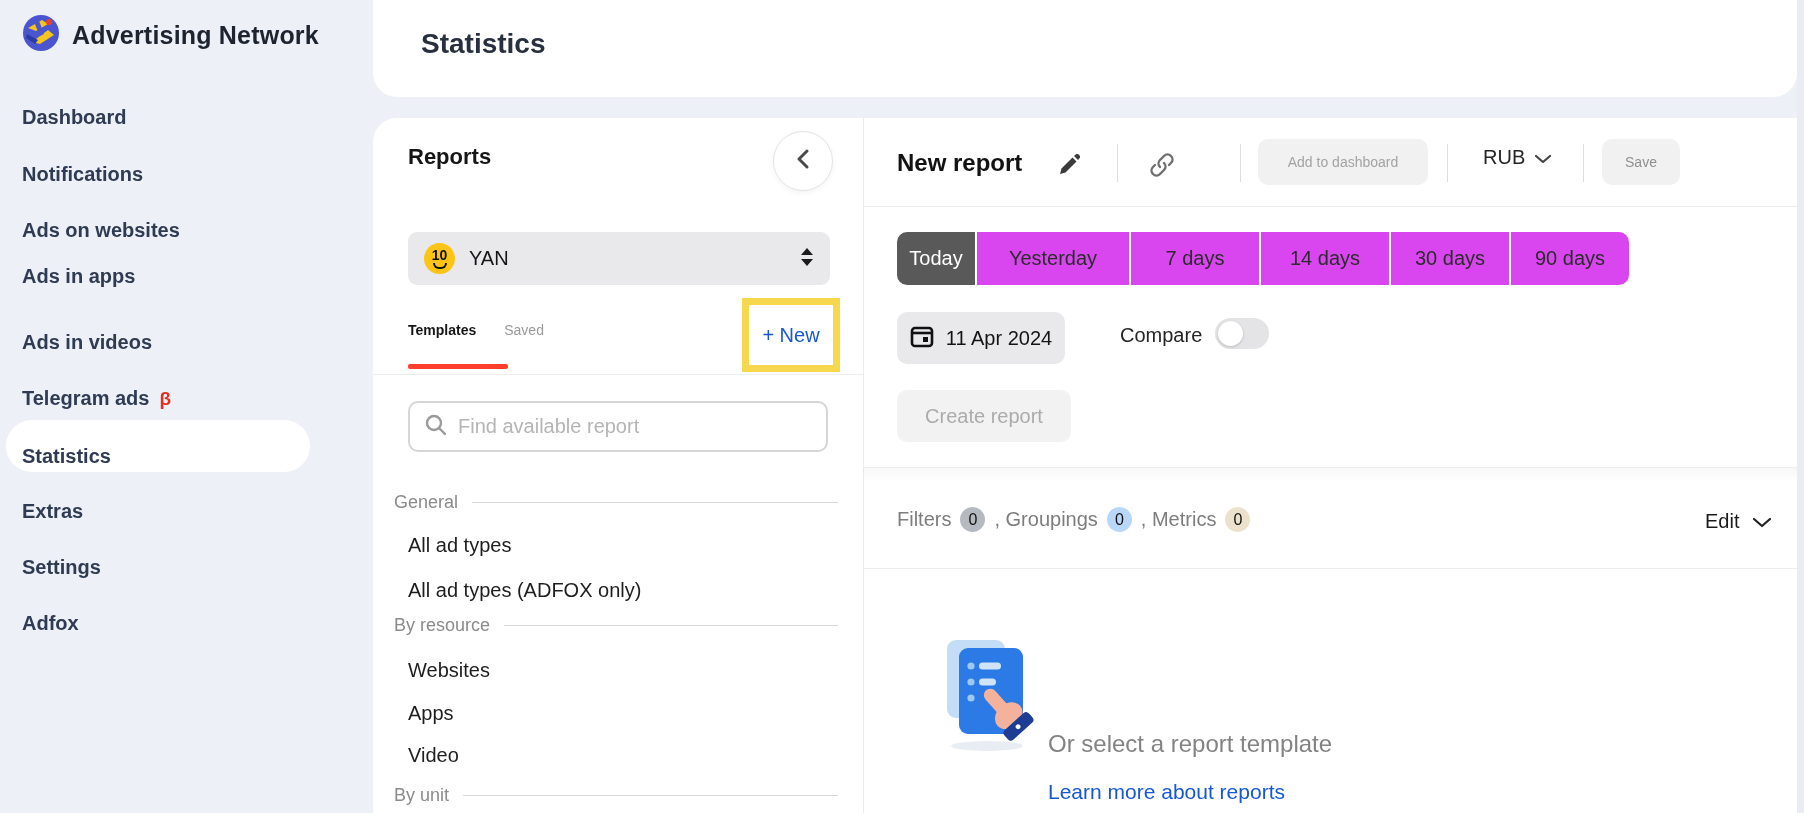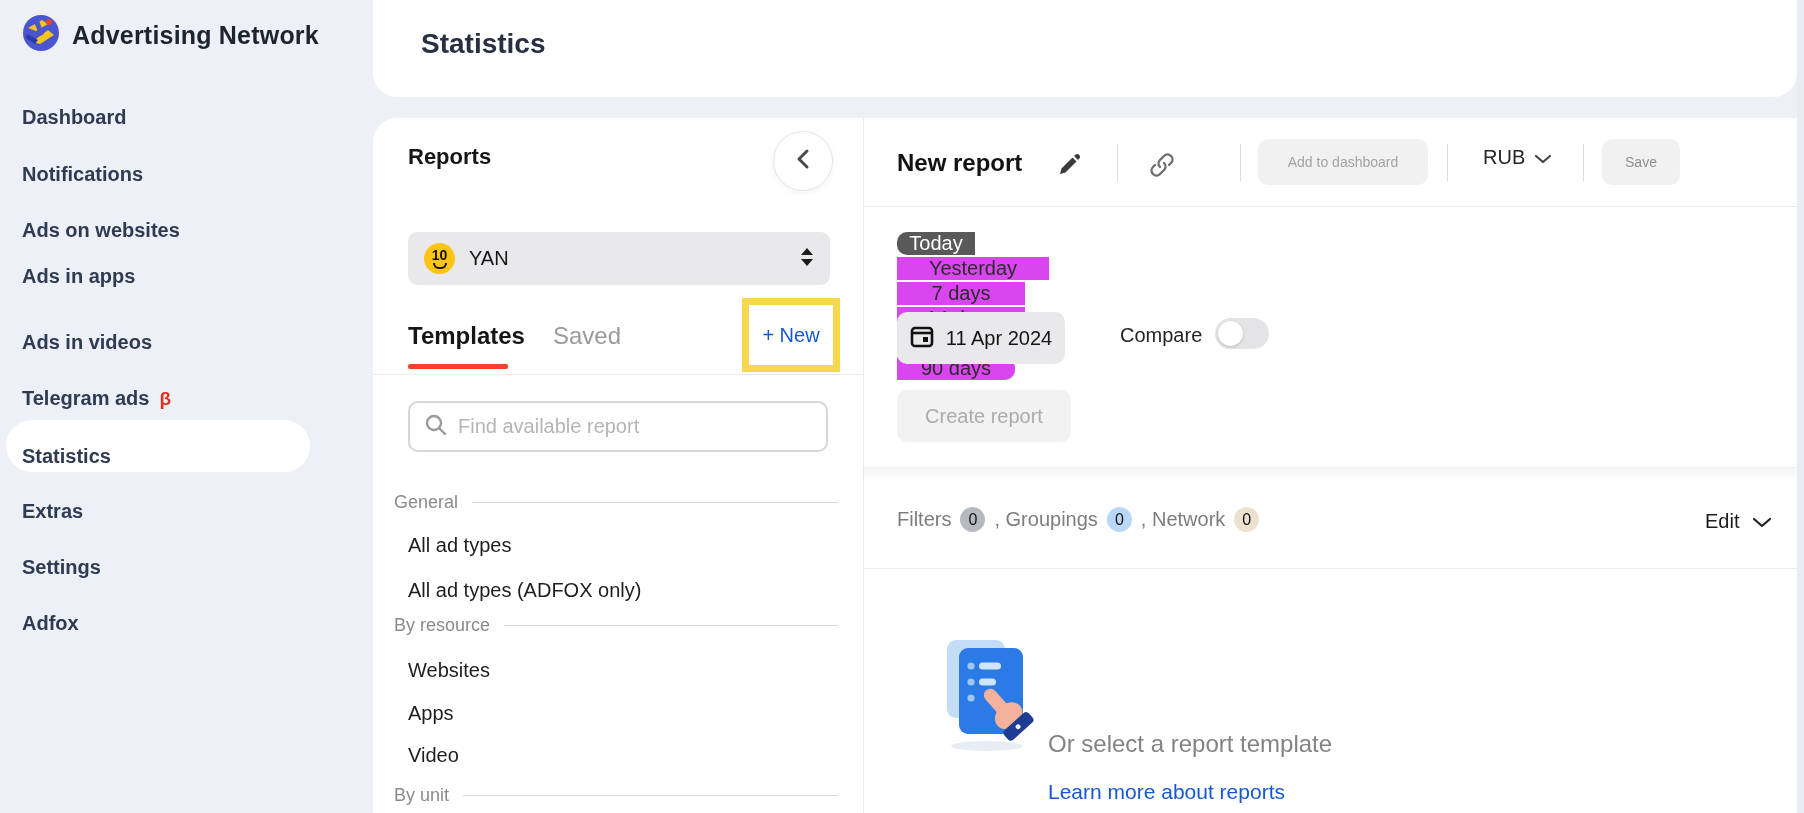--- a/index.html
+++ b/index.html
@@ -31,21 +31,21 @@
   .collapse-btn{ position:absolute; left:400px; top:13px; width:60px; height:60px; border-radius:50%;
                  background:#fff; border:1px solid #e4e4e6; box-shadow:0 2px 6px rgba(0,0,0,.05);
                  display:flex; align-items:center; justify-content:center; cursor:pointer;}
   .account-select{ position:absolute; left:35px; top:114px; width:422px; height:53px; background:#e9e9eb;
                    border-radius:9px; display:flex; align-items:center; padding:0 16px; gap:14px; cursor:pointer;}
   .acc-badge{ width:31px; height:31px; border-radius:50%; background:#fcc416; display:flex; flex-direction:column;
               align-items:center; justify-content:center; font-size:14px; font-weight:700; color:#111; line-height:13px;}
   .acc-badge .smile{ width:14px; height:6px; border:2px solid #111; border-top:none; border-radius:0 0 10px 10px; margin-top:1px;}
   .acc-label{ font-size:20px; color:#161616; flex:1;}
   .tab-row{ position:absolute; left:35px; top:204px; display:flex; gap:28px;}
-  .tab{ font-size:24px; font-weight:600; color:#161616; cursor:pointer;}
+  .tab{ font-size:14px; font-weight:600; color:#161616; cursor:pointer;}
   .tab.inactive{ color:#9a9a9a; font-weight:400;}
   .tab-underline{ position:absolute; left:35px; top:246px; width:100px; height:5px; background:#fc3f2c; border-radius:2px;}
   .panel-divider{ position:absolute; left:0; top:256px; width:490px; height:1px; background:#ededed;}
   .new-btn{ position:absolute; left:369px; top:180px; width:98px; height:74px; border:7px solid #f7d74d;
             display:flex; align-items:center; justify-content:center; background:#fff;}
   .new-btn span{ font-size:20px; color:#1758d2; cursor:pointer; white-space:nowrap;}
   .search-box{ position:absolute; left:35px; top:283px; width:420px; height:51px; border:2px solid #d6d6d8;
                border-radius:10px; display:flex; align-items:center; padding:0 14px; gap:10px; background:#fff;}
   .search-box input{ border:none; outline:none; font-size:20px; color:#333; flex:1; min-width:0;
                      font-family:"Liberation Sans", sans-serif;}
@@ -59,21 +59,21 @@
   .rp-header-divider{ position:absolute; left:490px; top:88px; width:934px; height:1px; background:#ececee;}
   .report-title{ position:absolute; left:524px; top:31px; font-size:24px; font-weight:700; color:#121212;}
   .icon-btn{ position:absolute; cursor:pointer; display:flex; align-items:center; justify-content:center;}
   .hsep{ position:absolute; top:26px; width:1px; height:38px; background:#dedede;}
   .ghost-btn{ position:absolute; top:21px; height:46px; background:#f1f1f2; border-radius:10px; border:none;
               font-size:14px; color:#a3a3a3; display:flex; align-items:center; justify-content:center;
               cursor:pointer; font-family:"Liberation Sans", sans-serif;}
   .currency{ position:absolute; left:1110px; top:28px; display:flex; align-items:center; gap:10px;
              font-size:20px; color:#252525; cursor:pointer;}
 
-  .period-tabs{ position:absolute; left:524px; top:114px; display:flex; gap:2px; height:53px;flex-direction:column;}
+  .period-tabs{ position:absolute; left:524px; top:114px; display:flex; gap:2px; height:53px;}
   .seg{ background:#d946ef; color:#2c2c2c; font-size:20px; display:flex; align-items:center;
         justify-content:center; cursor:pointer;}
   .seg.active{ background:#595959; color:#fff;}
   .seg.first{ border-radius:10px 0 0 10px;}
   .seg.last{ border-radius:0 10px 10px 0;}
 
   .date-btn{ position:absolute; left:524px; top:194px; width:168px; height:52px; background:#e9e9eb;
              border-radius:10px; display:flex; align-items:center; justify-content:center; gap:12px;
              font-size:20px; color:#141414; cursor:pointer;}
   .compare-label{ position:absolute; left:747px; top:206px; font-size:20px; color:#252525;}
@@ -301,21 +301,21 @@
     <button class="create-btn">Create report</button>
 
     <div class="rp-divider2"></div>
     <div class="rp-shadow"></div>
 
     <div class="summary-row">
       <span>Filters</span>
       <span class="count-badge gray">0</span>
       <span>, Groupings</span>
       <span class="count-badge blue">0</span>
-      <span>, Network</span>
+      <span>, Metrics</span>
       <span class="count-badge beige">0</span>
     </div>
     <div class="edit-ctl">
       <span>Edit</span>
       <span>
         <svg width="18" height="11" viewBox="0 0 18 11">
             <polyline points="1,2 9,9 17,2" fill="none" stroke="#222" stroke-width="2.2" stroke-linecap="round" stroke-linejoin="round"></polyline>
           </svg>
       </span>
     </div>

